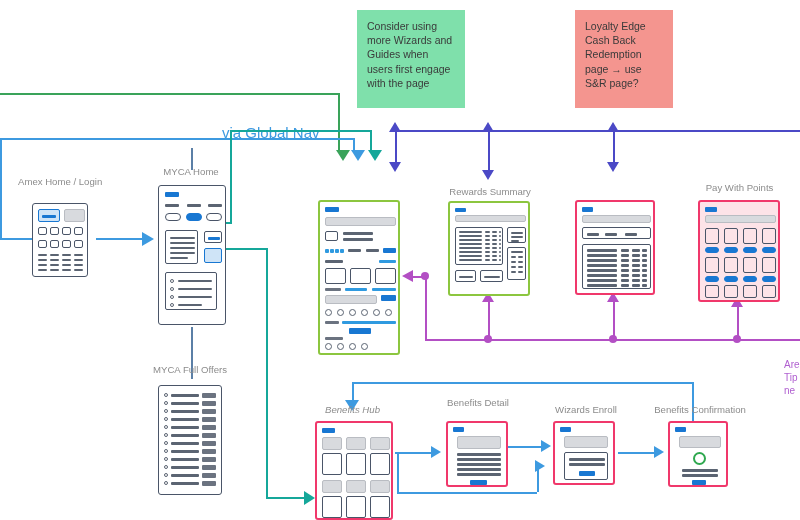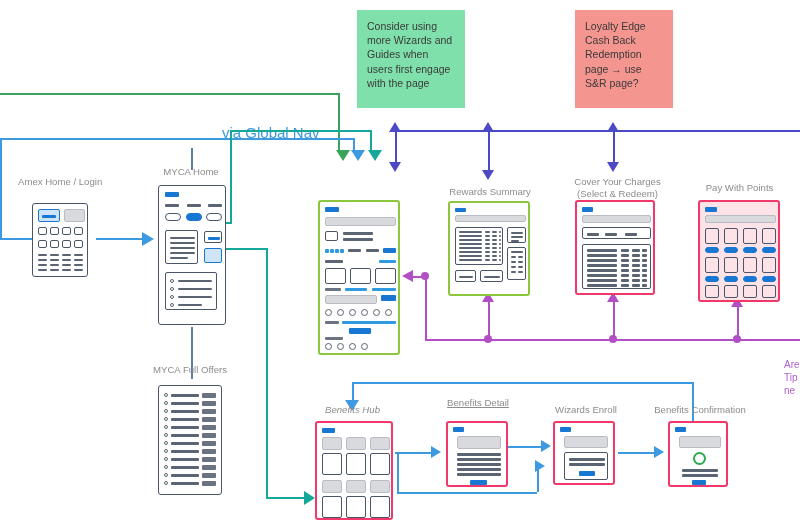--- a/index.html
+++ b/index.html
@@ -327,22 +327,20 @@
         <div class="bar" style="left:10px;top:23px;width:5px;height:2px;"></div>
     </div>
     <div class="box" style="left:5px;top:67px;width:21px;height:12px;">
       <div class="bar" style="left:3px;top:5px;width:14px;height:2px;"></div>
     </div>
     <div class="box" style="left:30px;top:67px;width:23px;height:12px;">
       <div class="bar" style="left:3px;top:5px;width:16px;height:2px;"></div>
     </div>
   </div>
 
-  <div class="clabel" style="left:565px;top:176px;width:105px;white-space:pre-line;">Cover Your Charges
-(Select &amp; Redeem)</div>
   <div class="card pinkb" style="left:575px;top:200px;width:80px;height:95px;">
     <div class="bar blue" style="left:5px;top:5px;width:11px;height:5px;border-radius:1px;"></div>
     <div class="box fillg" style="left:5px;top:13px;width:69px;height:8px;"></div>
     <div class="box" style="left:5px;top:25px;width:69px;height:12px;">
       <div class="bar" style="left:4px;top:5px;width:12px;height:2.5px;"></div>
         <div class="bar" style="left:22px;top:5px;width:12px;height:2.5px;"></div>
         <div class="bar" style="left:42px;top:5px;width:12px;height:2.5px;"></div>
     </div>
     <div class="box" style="left:5px;top:42px;width:69px;height:45px;">
       <div class="bar" style="left:4px;top:4px;width:30px;height:2.5px;"></div>
@@ -416,21 +414,21 @@
     <div class="box" style="left:29px;top:30px;width:20px;height:22px;"></div>
     <div class="box" style="left:53px;top:30px;width:20px;height:22px;"></div>
     <div class="box fillg" style="left:5px;top:57px;width:20px;height:13px;"></div>
     <div class="box fillg" style="left:29px;top:57px;width:20px;height:13px;"></div>
     <div class="box fillg" style="left:53px;top:57px;width:20px;height:13px;"></div>
     <div class="box" style="left:5px;top:73px;width:20px;height:22px;"></div>
     <div class="box" style="left:29px;top:73px;width:20px;height:22px;"></div>
     <div class="box" style="left:53px;top:73px;width:20px;height:22px;"></div>
   </div>
 
-  <div class="clabel" style="left:438px;top:397px;width:80px;text-decoration:underline;">Benefits Detail</div>
+  <div class="clabel" style="left:438px;top:397px;width:80px;">Benefits Detail</div>
   <div class="card pinkb" style="left:446px;top:421px;width:62px;height:66px;">
     <div class="bar blue" style="left:5px;top:4px;width:11px;height:5px;border-radius:1px;"></div>
     <div class="box fillg" style="left:9px;top:13px;width:44px;height:13px;"></div>
     <div class="bar" style="left:9px;top:30px;width:44px;height:2.5px;"></div>
     <div class="bar" style="left:9px;top:35px;width:44px;height:2.5px;"></div>
     <div class="bar" style="left:9px;top:40px;width:44px;height:2.5px;"></div>
     <div class="bar" style="left:9px;top:45px;width:44px;height:2.5px;"></div>
     <div class="bar" style="left:9px;top:50px;width:44px;height:2.5px;"></div>
     <div class="bar blue" style="left:22px;top:57px;width:17px;height:5px;border-radius:1px;"></div>
   </div>

